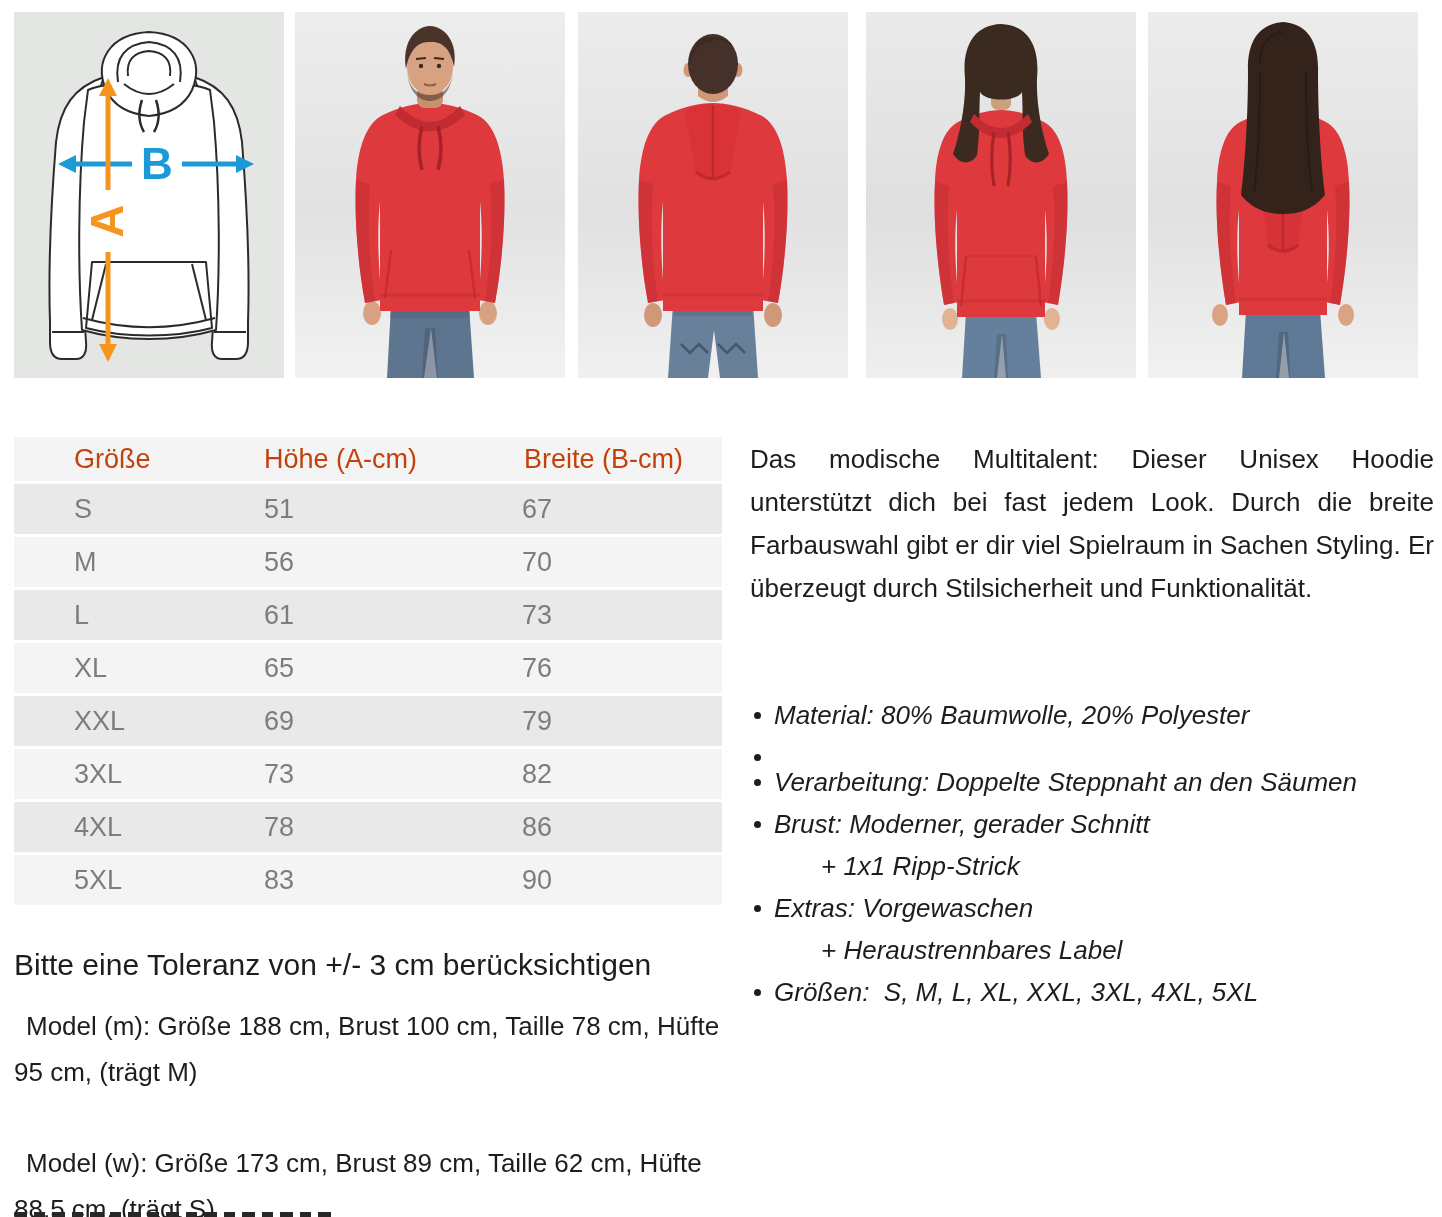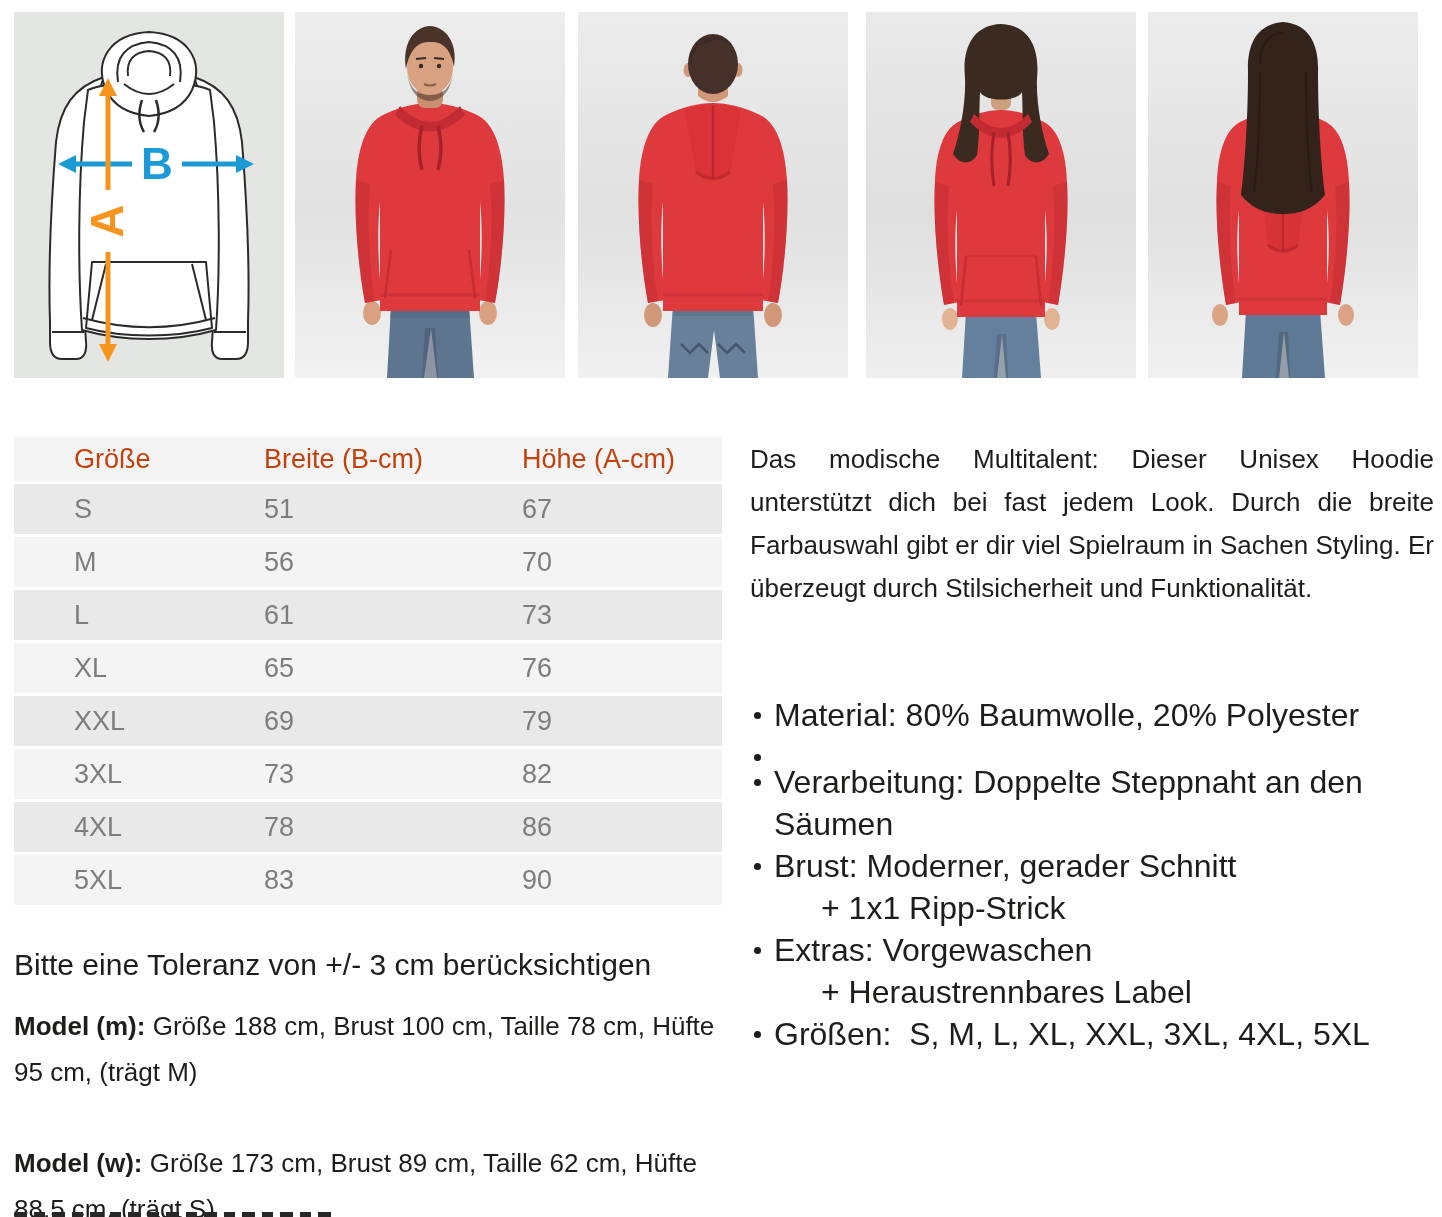--- a/index.html
+++ b/index.html
@@ -13,28 +13,28 @@
   .trow{display:flex;height:50px;align-items:center;background:#f4f4f4;border-bottom:3px solid #fff;}
   .trow.head{height:44px;}
   .trow.alt{background:#e9e9e9;}
   .c{box-sizing:border-box;padding-left:60px;font-size:27px;color:#7d7d7d;}
   .c1{width:190px}.c2{width:258px}.c3{width:260px}
   .head .c{color:#c2410c;}
 
   
   .tolerance{position:absolute;left:14px;top:948px;font-size:30px;}
   .model{position:absolute;left:14px;width:706px;margin:0;font-size:26px;line-height:46px;}
-  .b{font-weight:bold;}
+  .b{font-weight:normal;margin-left:12px;}
   .clipped-row{position:absolute;left:14px;top:1212px;width:322px;height:5px;border-radius:1px;
      background:repeating-linear-gradient(90deg,#272727 0 13px,transparent 13px 20px,#272727 20px 31px,transparent 31px 38px);}
 
   
   .desc{position:absolute;left:750px;top:438px;width:684px;font-size:26px;line-height:43px;text-align:justify;}
   .bullets{position:absolute;left:750px;top:694px;width:692px;}
-  .bullet-item{display:flex;font-size:32px;line-height:42px;}
+  .bullet-item{display:flex;font-size:26px;line-height:42px;font-style:italic;}
   .dot{flex:0 0 auto;width:7px;height:7px;border-radius:50%;background:#1d1d1b;margin:18px 13px 0 4px;}
   .bullet-cont{padding-left:47px;}
 </style>
 </head>
 <body>
 
 <div class="page">
 
   <div class="photo" style="left:14px">
     <svg viewBox="0 0 270 366">
@@ -192,22 +192,22 @@
       <path d="M135,166 L135,239" stroke="#b7262c" stroke-width="2.5" opacity="0.8"></path>
       <path d="M120,233 Q135,245 150,233" stroke="#b7262c" stroke-width="3" fill="none" opacity="0.7"></path>
       <path d="M135,10 C109,12 99,32 100,60 C100,105 97,152 93,183 C105,198 120,202 135,202 C150,202 165,198 177,183 C173,152 170,105 170,60 C171,32 161,12 135,10 Z" fill="#33231b"></path>
       <path d="M112,60 C112,100 110,150 106,180 M158,60 C158,100 160,150 164,180 M135,20 C120,22 112,34 112,52" stroke="#241710" stroke-width="2" fill="none" opacity="0.6"></path>
     </svg>
   </div>
 
   <div class="size-table">
     <div class="trow head">
       <div class="c c1">Größe</div>
+      <div class="c c3">Höhe (A-cm)</div>
       <div class="c c2">Breite (B-cm)</div>
-      <div class="c c3">Höhe (A-cm)</div>
     </div>
     <div class="trow alt">
       <div class="c c1">S</div>
       <div class="c c2">51</div>
       <div class="c c3">67</div>
     </div>
     <div class="trow">
       <div class="c c1">M</div>
       <div class="c c2">56</div>
       <div class="c c3">70</div>

